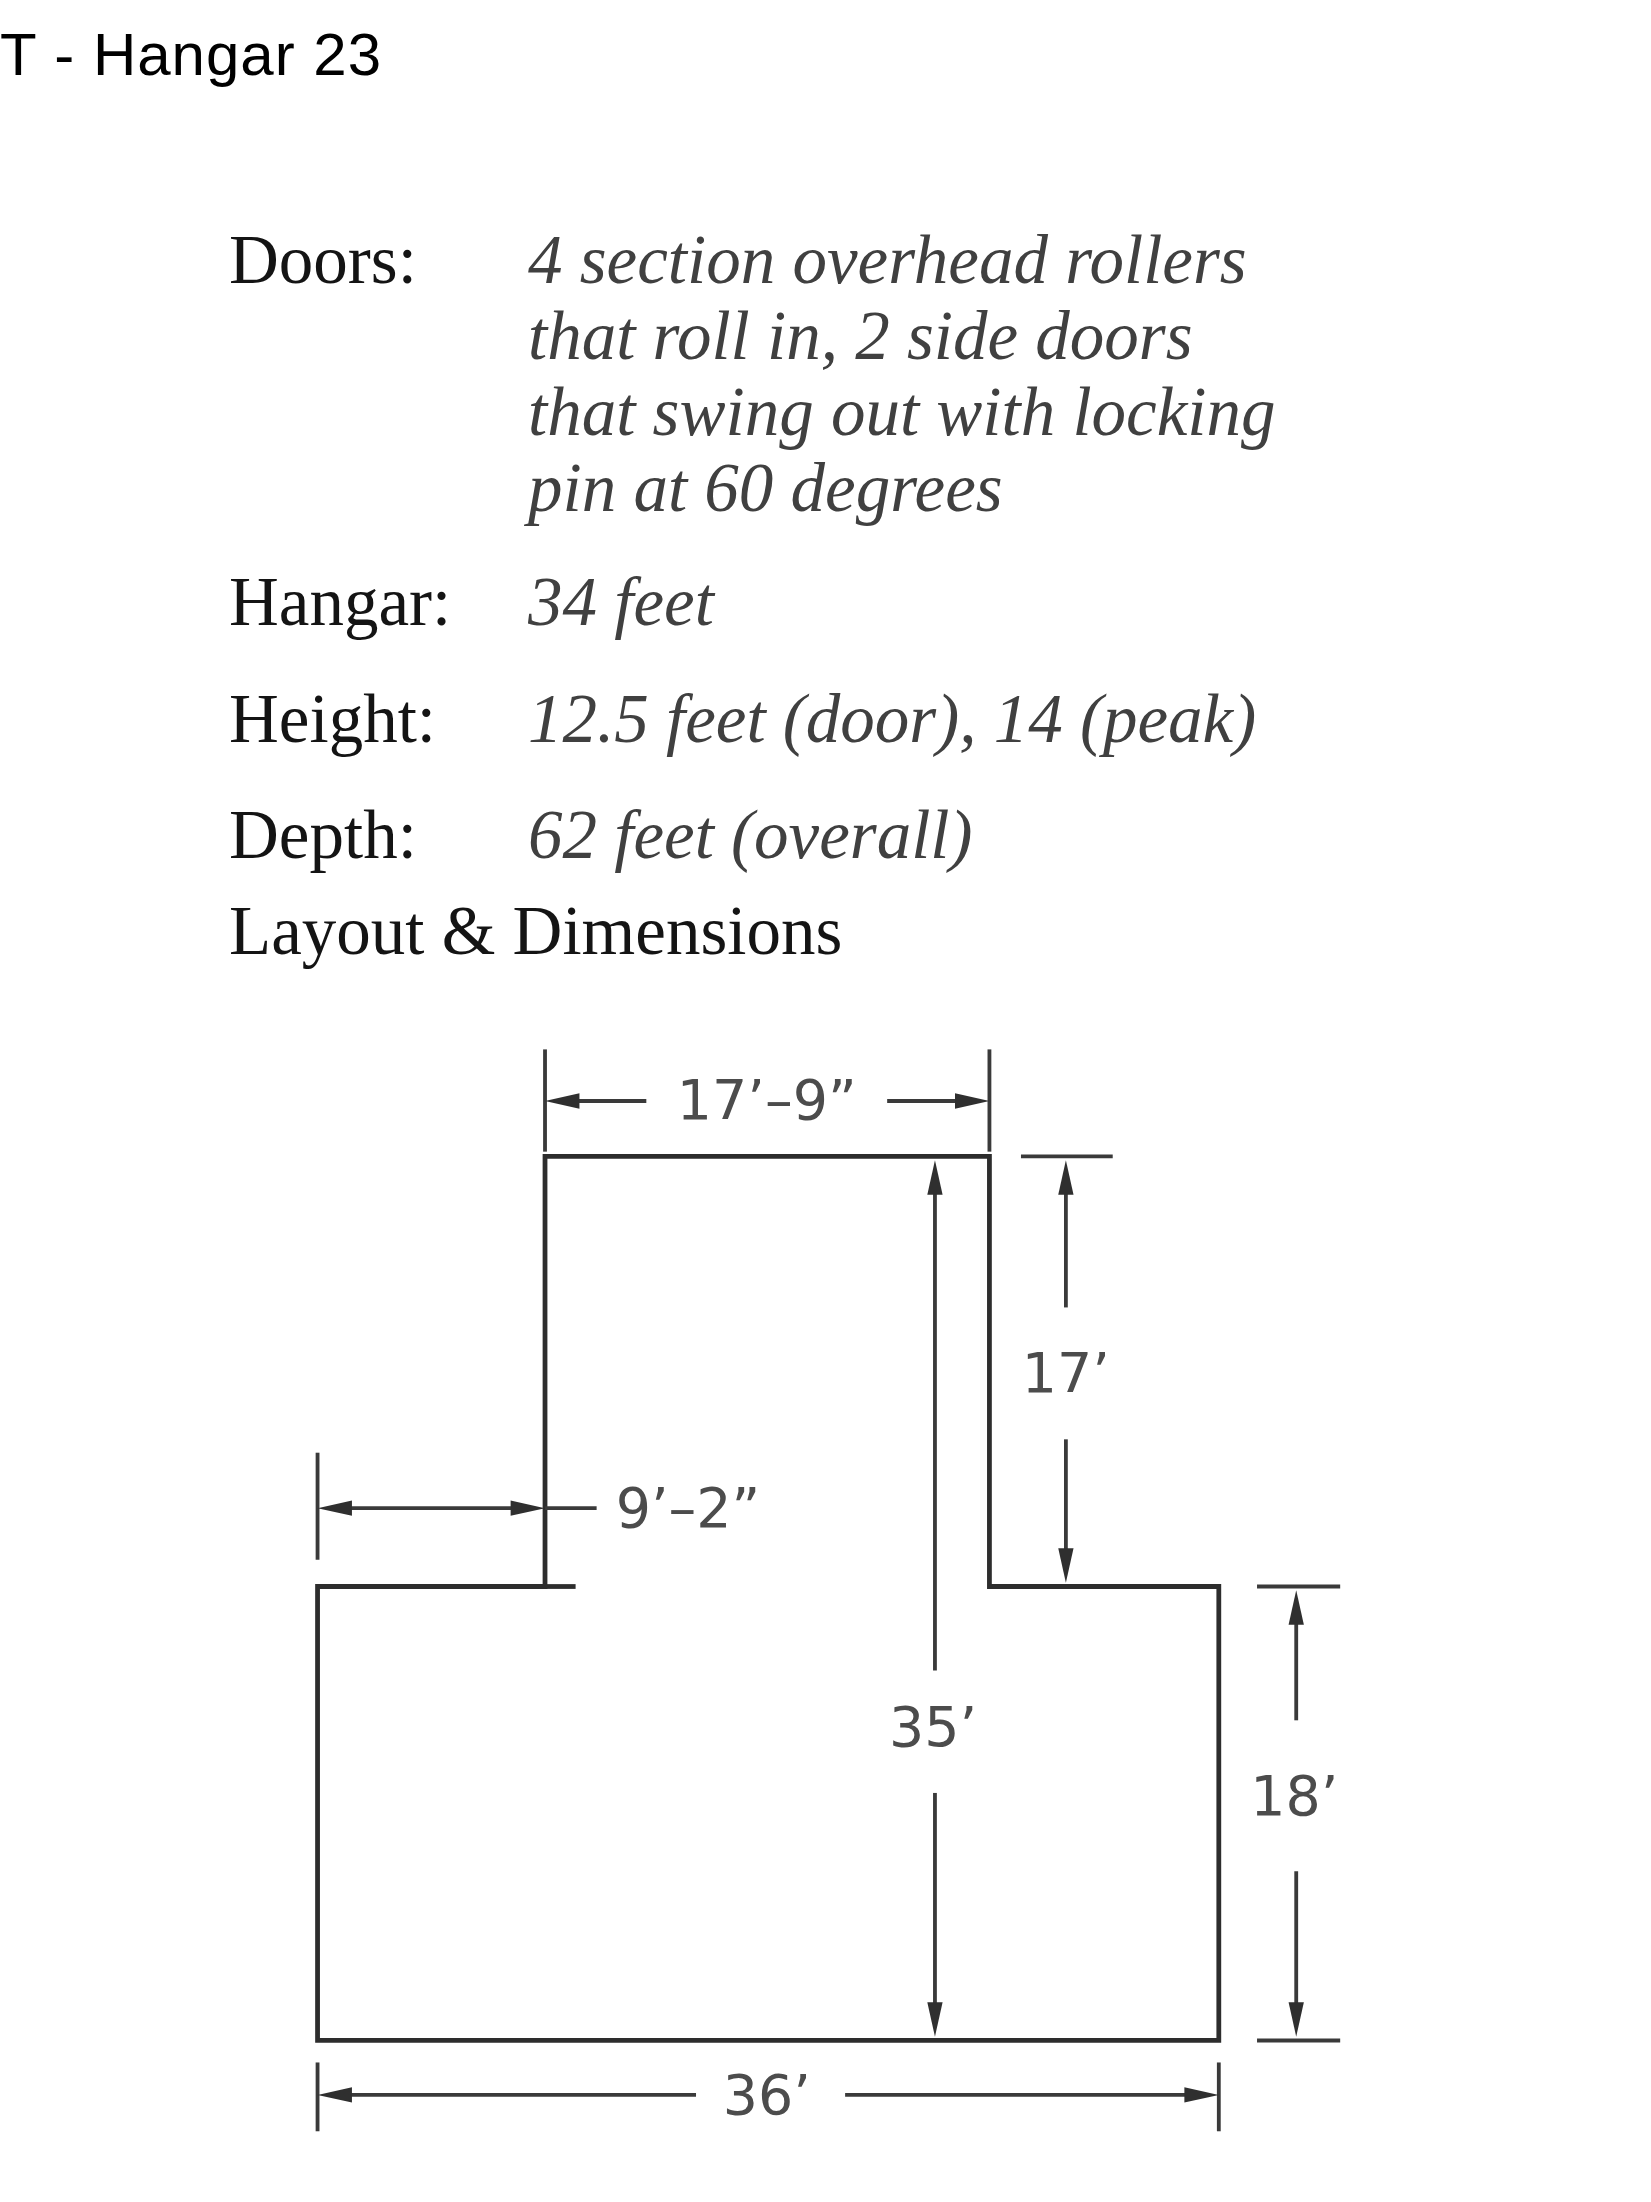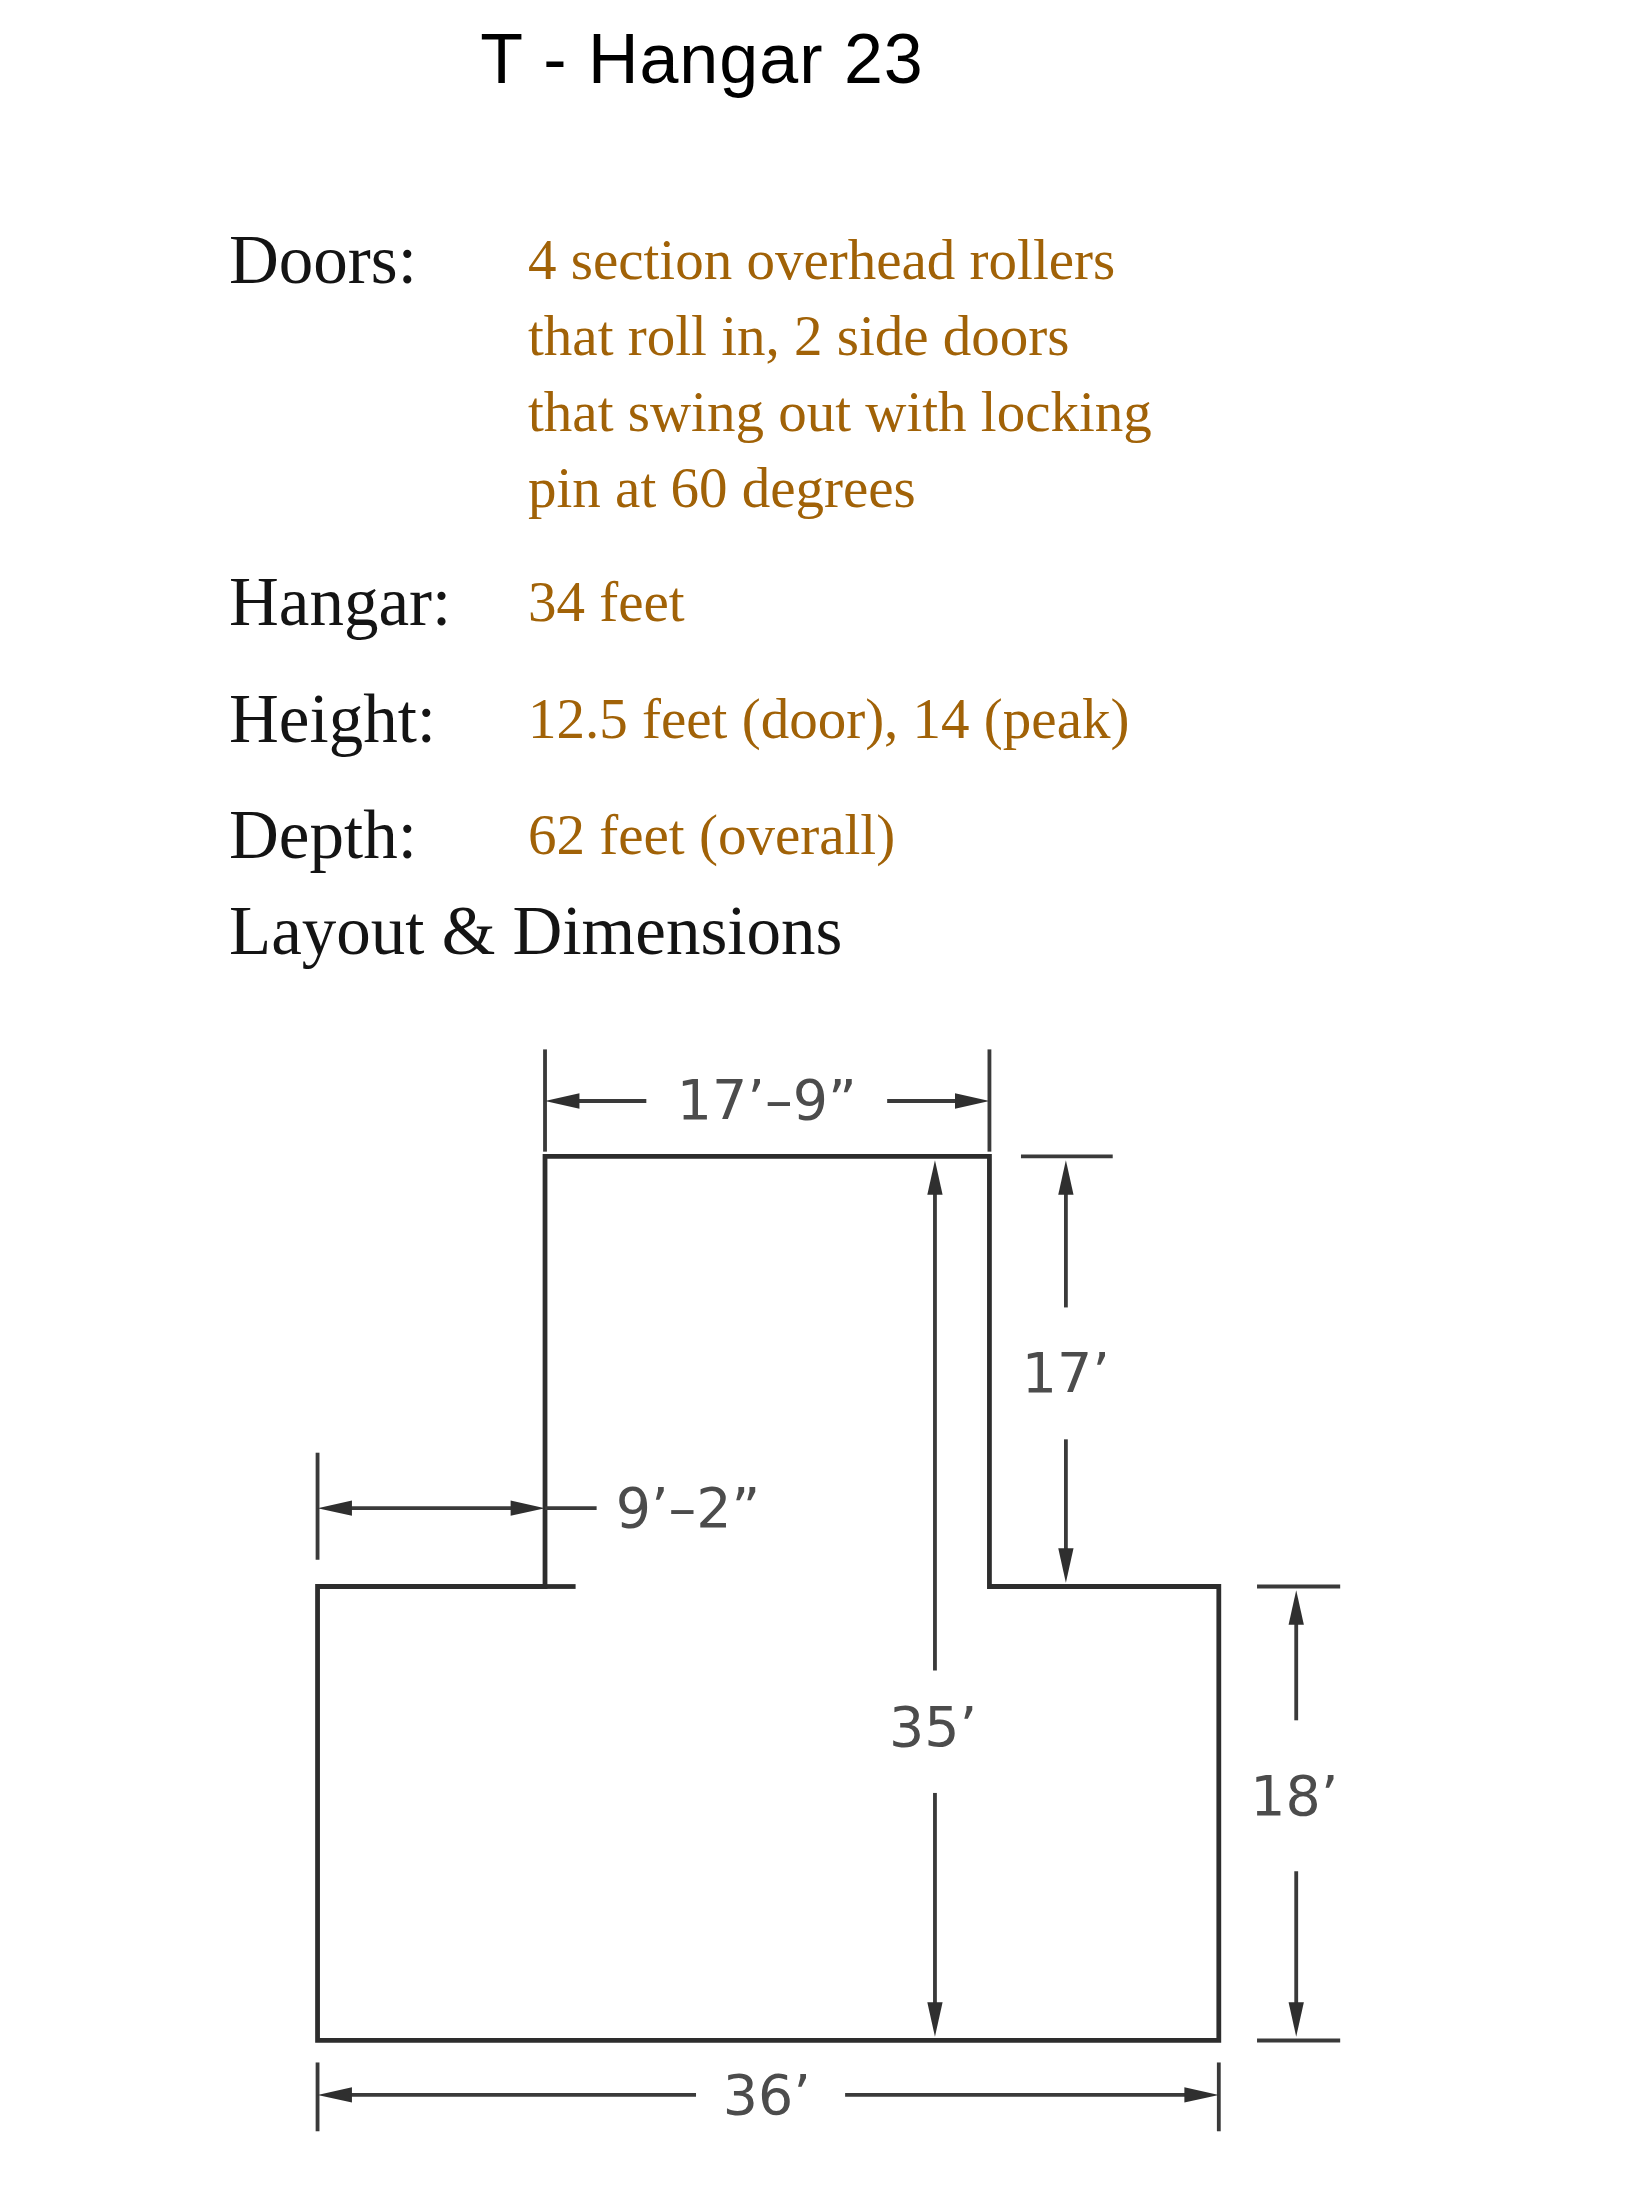--- a/index.html
+++ b/index.html
@@ -1,32 +1,32 @@
 <!DOCTYPE html>
 <html><head>
 <meta charset="utf-8">
 <style>
   html,body{margin:0;padding:0;}
   body{
     width:1652px;height:2202px;position:relative;background:#ffffff;
     font-family:"Liberation Serif", serif;color:#111;overflow:hidden;
   }
   .page-title{
-    position:absolute;top:23px;left:0;width:1404px;text-align:center;
+    position:absolute;top:23px;left:0;width:1404px;text-align:left;
     font-family:"Liberation Sans", sans-serif;font-weight:400;
-    font-size:70px;line-height:1.05;color:#000;letter-spacing:1px;
+    font-size:60px;line-height:1.05;color:#000;letter-spacing:1px;
   }
   .spec-row{position:absolute;left:0;width:1652px;}
   .spec-label{
     position:absolute;left:229px;top:0;
     font-size:69px;line-height:76px;color:#141414;
   }
   .spec-value{
     position:absolute;left:528px;top:0;
-    font-size:57px;line-height:76px;color:#a16207;
+    font-size:69px;line-height:76px;color:#404040;font-style:italic;
   }
   .section-heading{
     position:absolute;left:229px;top:893px;
     font-size:69px;line-height:76px;color:#141414;
   }
   .diagram-svg{position:absolute;left:0;top:0;width:1652px;height:2202px;}
   .outline{fill:none;stroke:#2d2d2d;stroke-width:5;}
   .dimline{stroke:#3a3a3a;stroke-width:4;fill:none;}
   .witness{stroke:#3a3a3a;stroke-width:4;fill:none;}
   .arrow{fill:#2f2f2f;stroke:none;}

